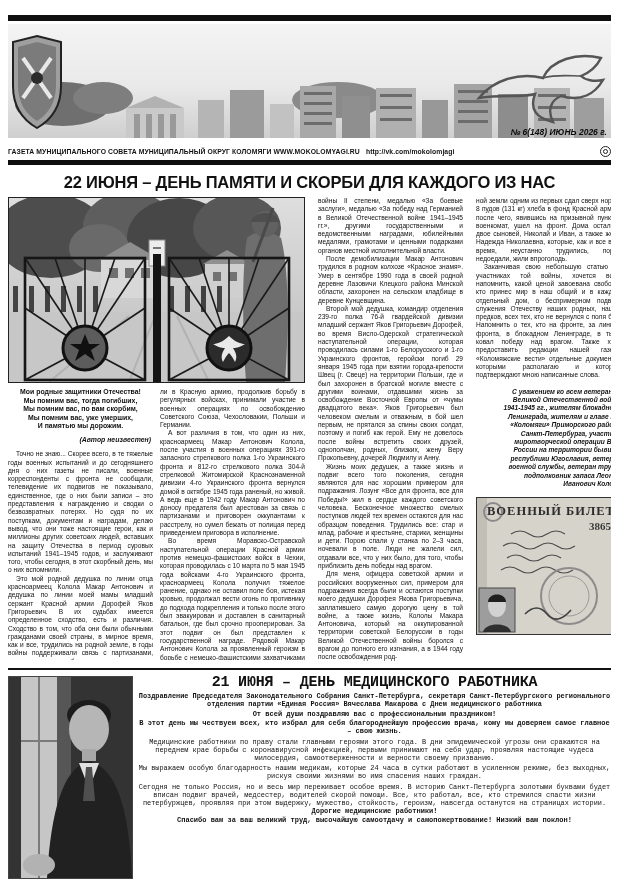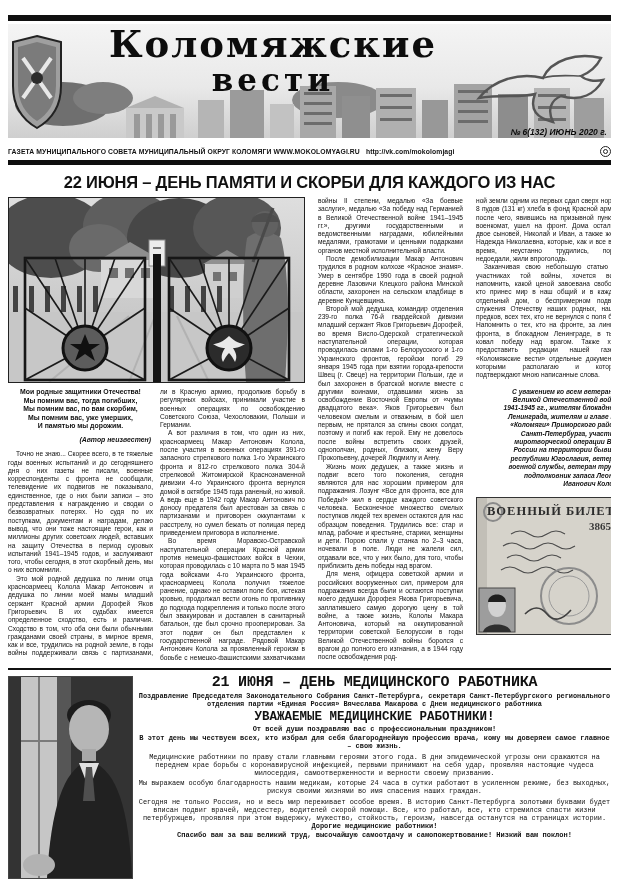--- a/index.html
+++ b/index.html
@@ -92,29 +92,25 @@
           <rect x="530" y="40" width="28" height="3"></rect>
       </g>
     </svg>
     <svg class="arms" viewBox="0 0 52 96">
       <path d="M26,2 L50,8 L50,52 C50,74 40,86 26,94 C12,86 2,74 2,52 L2,8 Z" fill="#9f9f9f" stroke="#222" stroke-width="2"></path>
       <path d="M26,8 L45,13 L45,51 C45,69 37,80 26,87 C15,80 7,69 7,51 L7,13 Z" fill="#7b7b7b"></path>
       <line x1="12" y1="24" x2="40" y2="64" stroke="#e8e8e8" stroke-width="4"></line>
       <line x1="40" y1="24" x2="12" y2="64" stroke="#e8e8e8" stroke-width="4"></line>
       <circle cx="26" cy="44" r="6" fill="#2c2c2c"></circle>
     </svg>
-    <div class="mast-title">
-      <div class="t1">Коломяжские</div>
-      <div class="t2">вести</div>
-    </div>
     <svg class="dove" viewBox="0 0 136 74">
       <path d="M128,6 C104,0 78,8 70,26 C46,20 20,28 6,46 C28,42 48,46 62,42 C56,58 64,66 80,70 C74,58 78,48 88,44 C108,50 122,42 130,28 C121,30 112,28 108,24 C118,20 124,14 128,6 Z" fill="none" stroke="#555" stroke-width="2.4"></path>
       <path d="M70,26 C84,22 98,24 108,24" fill="none" stroke="#555" stroke-width="1.6"></path>
     </svg>
-    <div class="issue">№ 6(132) ИЮНЬ 2020 г.</div>
+    <div class="issue">№ 6(148) ИЮНЬ 2026 г.</div>
   </div>
 
   <div class="gazette">
     <span>ГАЗЕТА МУНИЦИПАЛЬНОГО СОВЕТА МУНИЦИПАЛЬНЫЙ ОКРУГ КОЛОМЯГИ WWW.MOKOLOMYAGI.RU</span>
     <span class="vk">http://vk.com/mokolomjagi</span>
     <span class="soc"></span>
   </div>
 
   <div class="rule"></div>
 
@@ -281,21 +277,20 @@
       <ellipse cx="80" cy="52" rx="20" ry="24" fill="#b6b6b6"></ellipse>
       <rect x="73" y="72" width="14" height="12" fill="#a8a8a8"></rect>
       <path d="M38,201 C42,128 56,90 80,84 C106,90 120,128 123,201 Z" fill="#212121"></path>
       <polygon points="70,86 90,86 80,112" fill="#e0e0e0"></polygon>
       <polygon points="77,90 83,90 86,124 74,124" fill="#4f4f4f"></polygon>
       <ellipse cx="30" cy="188" rx="16" ry="11" fill="#b2b2b2"></ellipse>
     </svg>
     <div class="medic-text">
       <div class="headline2">21 ИЮНЯ – ДЕНЬ МЕДИЦИНСКОГО РАБОТНИКА</div>
       <div class="subhead2">Поздравление Председателя Законодательного Собрания Санкт-Петербурга, секретаря Санкт-Петербургского регионального отделения партии «Единая Россия» Вячеслава Макарова с Днем медицинского работника</div>
-      <div class="salut">УВАЖАЕМЫЕ МЕДИЦИНСКИЕ РАБОТНИКИ!</div>
       <div class="bold-line">От всей души поздравляю вас с профессиональным праздником!</div>
       <div class="bold-line">В этот день мы чествуем всех, кто избрал для себя благороднейшую профессию врача, кому мы доверяем самое главное – свою жизнь.</div>
       <p class="medic-p">Медицинские работники по праву стали главными героями этого года. В дни эпидемической угрозы они сражаются на переднем крае борьбы с коронавирусной инфекцией, первыми принимают на себя удар, проявляя настоящие чудеса милосердия, самоотверженности и верности своему призванию.</p>
       <p class="medic-p">Мы выражаем особую благодарность нашим медикам, которые 24 часа в сутки работают в усиленном режиме, без выходных, рискуя своими жизнями во имя спасения наших граждан.</p>
       <p class="medic-p">Сегодня не только Россия, но и весь мир переживает особое время. В историю Санкт-Петербурга золотыми буквами будет вписан подвиг врачей, медсестер, водителей скорой помощи. Все, кто работал, все, кто стремился спасти жизни петербуржцев, проявляя при этом выдержку, мужество, стойкость, героизм, навсегда останутся на страницах истории.</p>
       <div class="bold-line">Дорогие медицинские работники!</div>
       <div class="bold-line">Спасибо вам за ваш великий труд, высочайшую самоотдачу и самопожертвование! Низкий вам поклон!</div>
     </div>
   </div>
 

